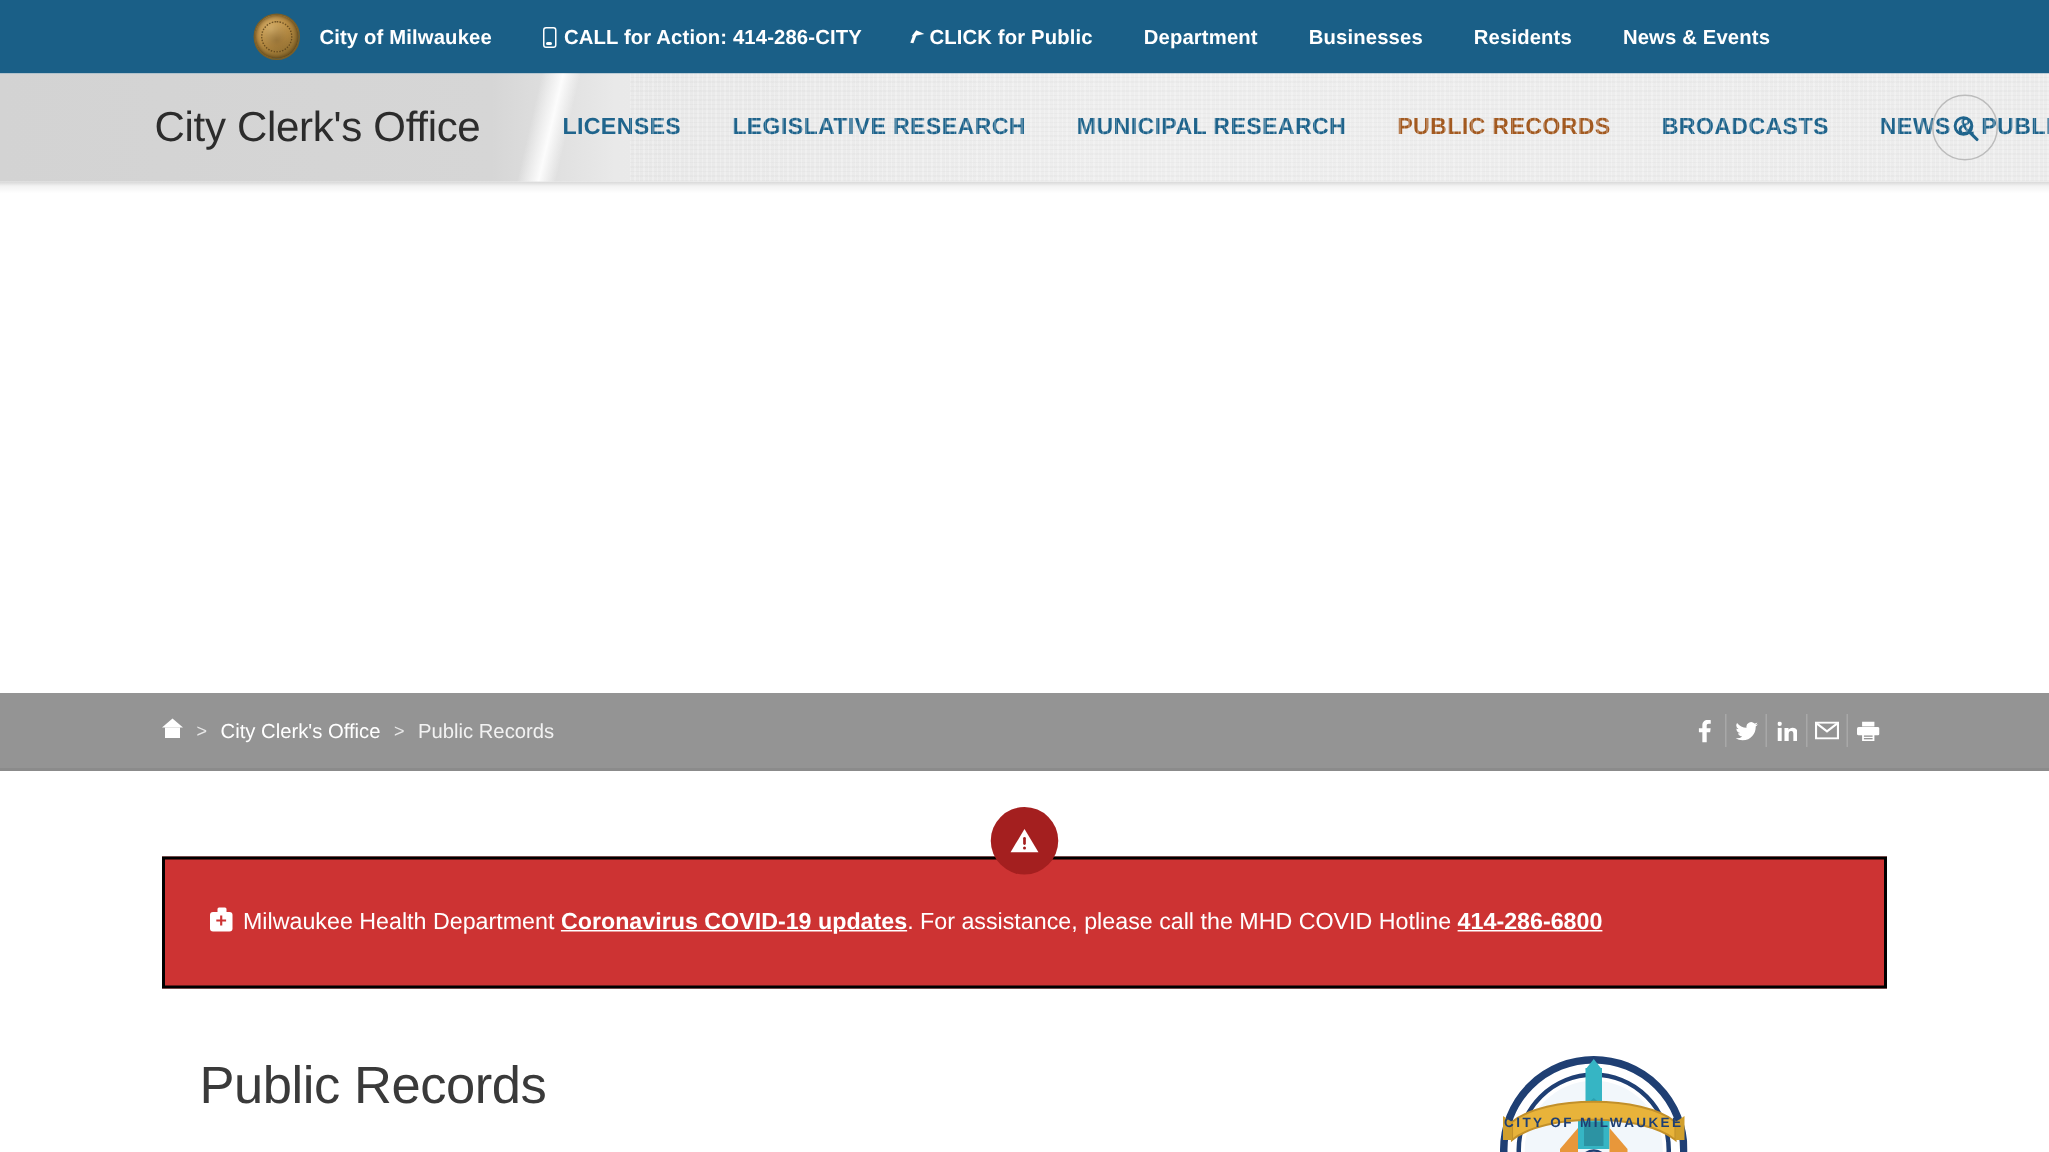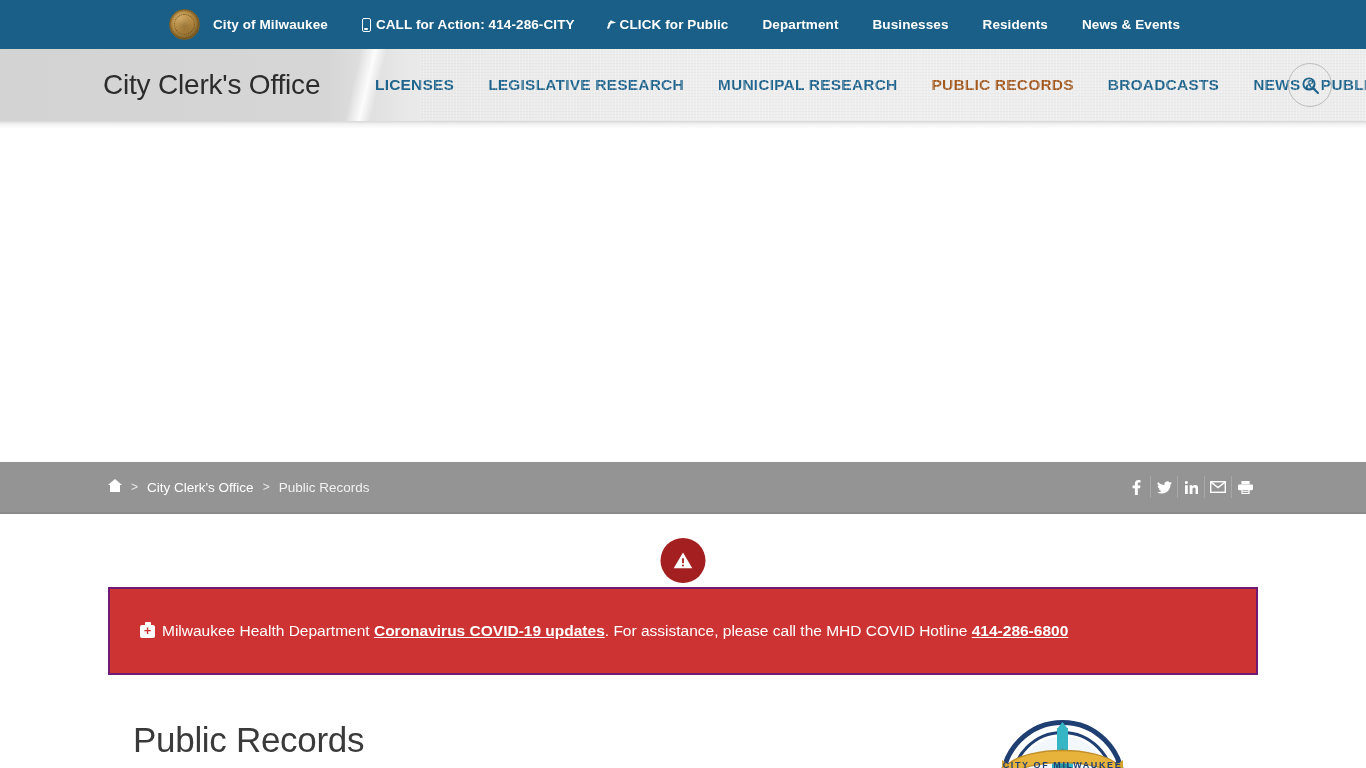--- a/index.html
+++ b/index.html
@@ -252,29 +252,28 @@
     height: 45px;
     border-radius: 50%;
     background: #a41f1f;
     display: flex;
     align-items: center;
     justify-content: center;
     z-index: 5;
   }
   .alert-box {
     background: #cd3333;
-    border: 2px solid #701a75;
+    border: 2px solid #000000;
     height: 88px;
     display: flex;
     align-items: center;
     padding: 0 30px;
     color: #ffffff;
     font-size: 15.5px;
     line-height: 1.35;
-    margin-top: 16px;
   }
   .alert-box a {
     color: #ffffff;
     text-decoration: underline;
     font-weight: 700;
   }
   .ic-medkit {
     width: 15px; height: 13px;
     background: #fff;
     border-radius: 2px;

